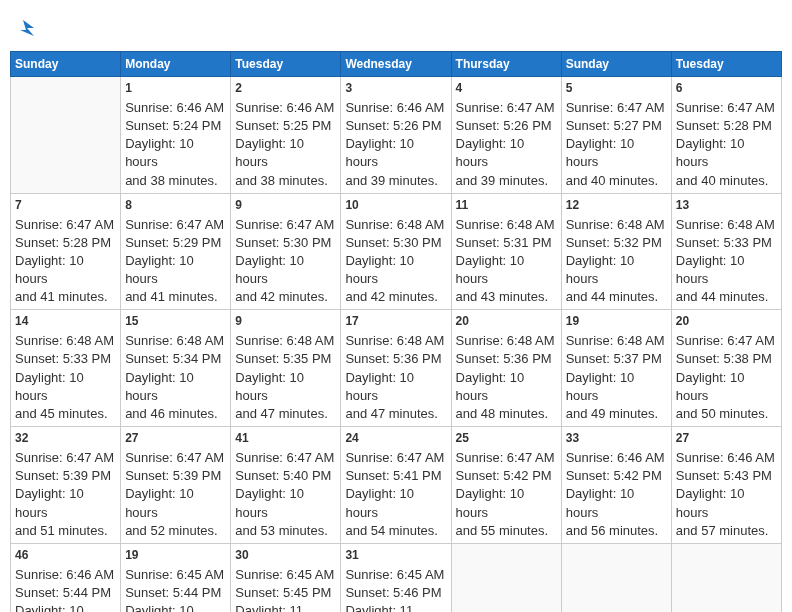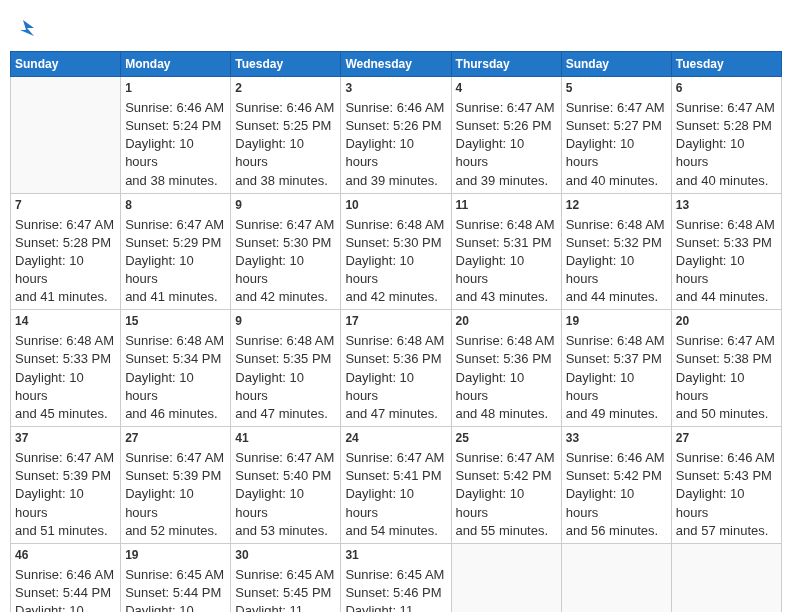--- a/index.html
+++ b/index.html
@@ -267,21 +267,21 @@
           <td>
             <span class="day-number">20</span>
             <div class="day-info" style="white-space: pre-line;">Sunrise: 6:47 AM
 Sunset: 5:38 PM
 Daylight: 10 hours
 and 50 minutes.</div>
           </td>
         </tr>
         <tr>
           <td>
-            <span class="day-number">37</span>
+            <span class="day-number">32</span>
             <div class="day-info" style="white-space: pre-line;">Sunrise: 6:47 AM
 Sunset: 5:39 PM
 Daylight: 10 hours
 and 51 minutes.</div>
           </td>
           <td>
             <span class="day-number">27</span>
             <div class="day-info" style="white-space: pre-line;">Sunrise: 6:47 AM
 Sunset: 5:39 PM
 Daylight: 10 hours

